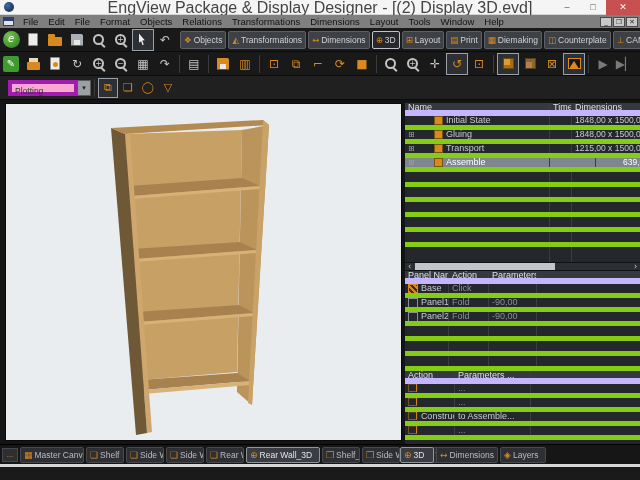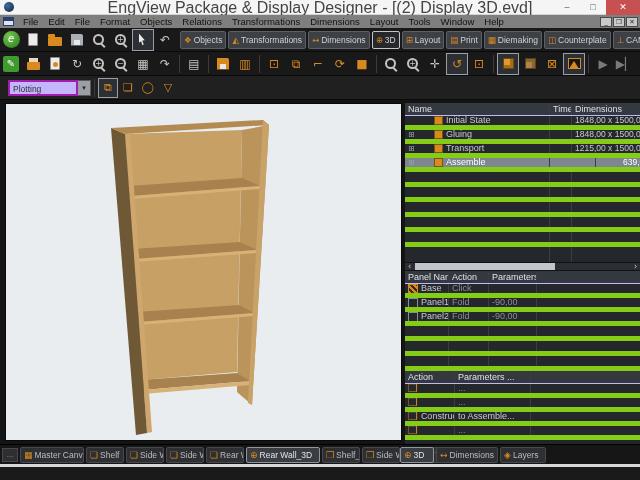--- a/index.html
+++ b/index.html
@@ -55,28 +55,28 @@
   .ic-cube { width:11px; height:11px; background:#e09a30; box-shadow:inset -3px -3px 0 #a96d15; border:1px solid #6a4a10; }
   .ic-cube.shade { background:#b08448; box-shadow:inset -3px 3px 0 #8a6530; border-color:#55431f; }
 
   .wtabs { display:flex; align-items:center; gap:2px; margin-left:4px; overflow:hidden; flex:1; }
   .wtab { display:flex; align-items:center; gap:2px; height:18px; padding:0 3px; background:#3d4045; border:1px solid #5c6066; border-radius:2px; color:#cfd2d6; font-size:8.5px; white-space:nowrap; flex:none; }
   .wtab .g { color:#d98a1f; font-size:8.5px; }
   .wtab.active { background:#26282c; border-color:#c0c4ca; }
 
   .tbar.plot { background:#202020; }
   .dropdown { display:flex; margin-left:8px; height:16px; }
-  .dd-field { width:70px; background:#c4b5fd; border:2px solid #a21caf; font-size:8.5px; color:#333; line-height:14px; padding-left:3px; }
+  .dd-field { width:70px; background:#f9a8d4; border:4px solid #a21caf; font-size:8.5px; color:#333; line-height:14px; padding-left:3px; }
   .dd-btn { width:13px; background:#9aa0a6; border:1px solid #5a5a5a; border-left:none; font-size:7px; color:#222; text-align:center; line-height:14px; }
 
   
   .main { height:344px; background:#141414; position:relative; flex:none; }
   .viewport { position:absolute; left:5px; top:3px; width:397px; height:338px; background:#e9edf0; border:1px solid #0a0a0a; }
   .rightpanel { position:absolute; left:405px; top:3px; width:235px; height:341px; background:#22252a; font-size:9px; color:#c6cad0; display:flex; flex-direction:column; }
-  .hdr { display:grid; background:#34383f; height:13px; line-height:12px; color:#dde0e5; border-bottom:1px solid #c4b5fd; flex:none; }
+  .hdr { display:grid; background:#34383f; height:13px; line-height:12px; color:#dde0e5; border-bottom:6px solid #c4b5fd; flex:none; }
   .row { display:grid; height:14px; line-height:13px; background:#24272c; border-bottom:5px solid #84cc16; flex:none; }
   .row.empty15 { height:15px; }
   .row.sel { background:#7e8690; color:#ffffff;gap:24px; }
   .cell { padding:0 3px; border-right:1px solid #3a3e44; overflow:hidden; white-space:nowrap; display:flex; align-items:center; gap:3px; }
   .cell.last { border-right:none; }
   .grid-tree { grid-template-columns:145px 22px 1fr; }
   .grid-panel { grid-template-columns:44px 40px 48px 1fr; }
   .grid-action { grid-template-columns:50px 76px 1fr; }
   .dimtxt { font-size:8.5px; }
   .dim { color:#8a8f96; }

